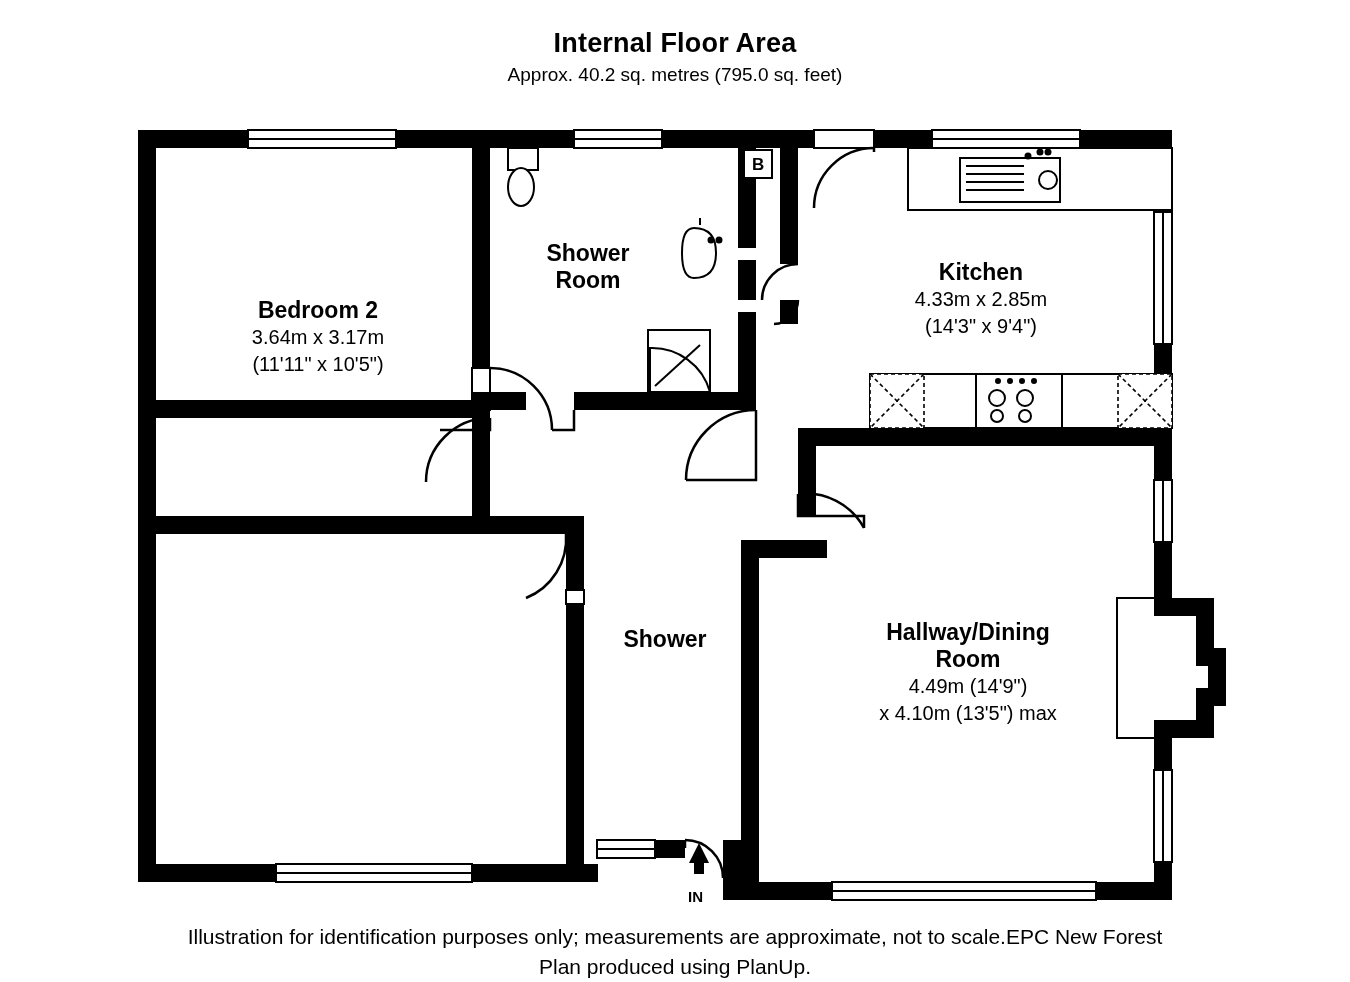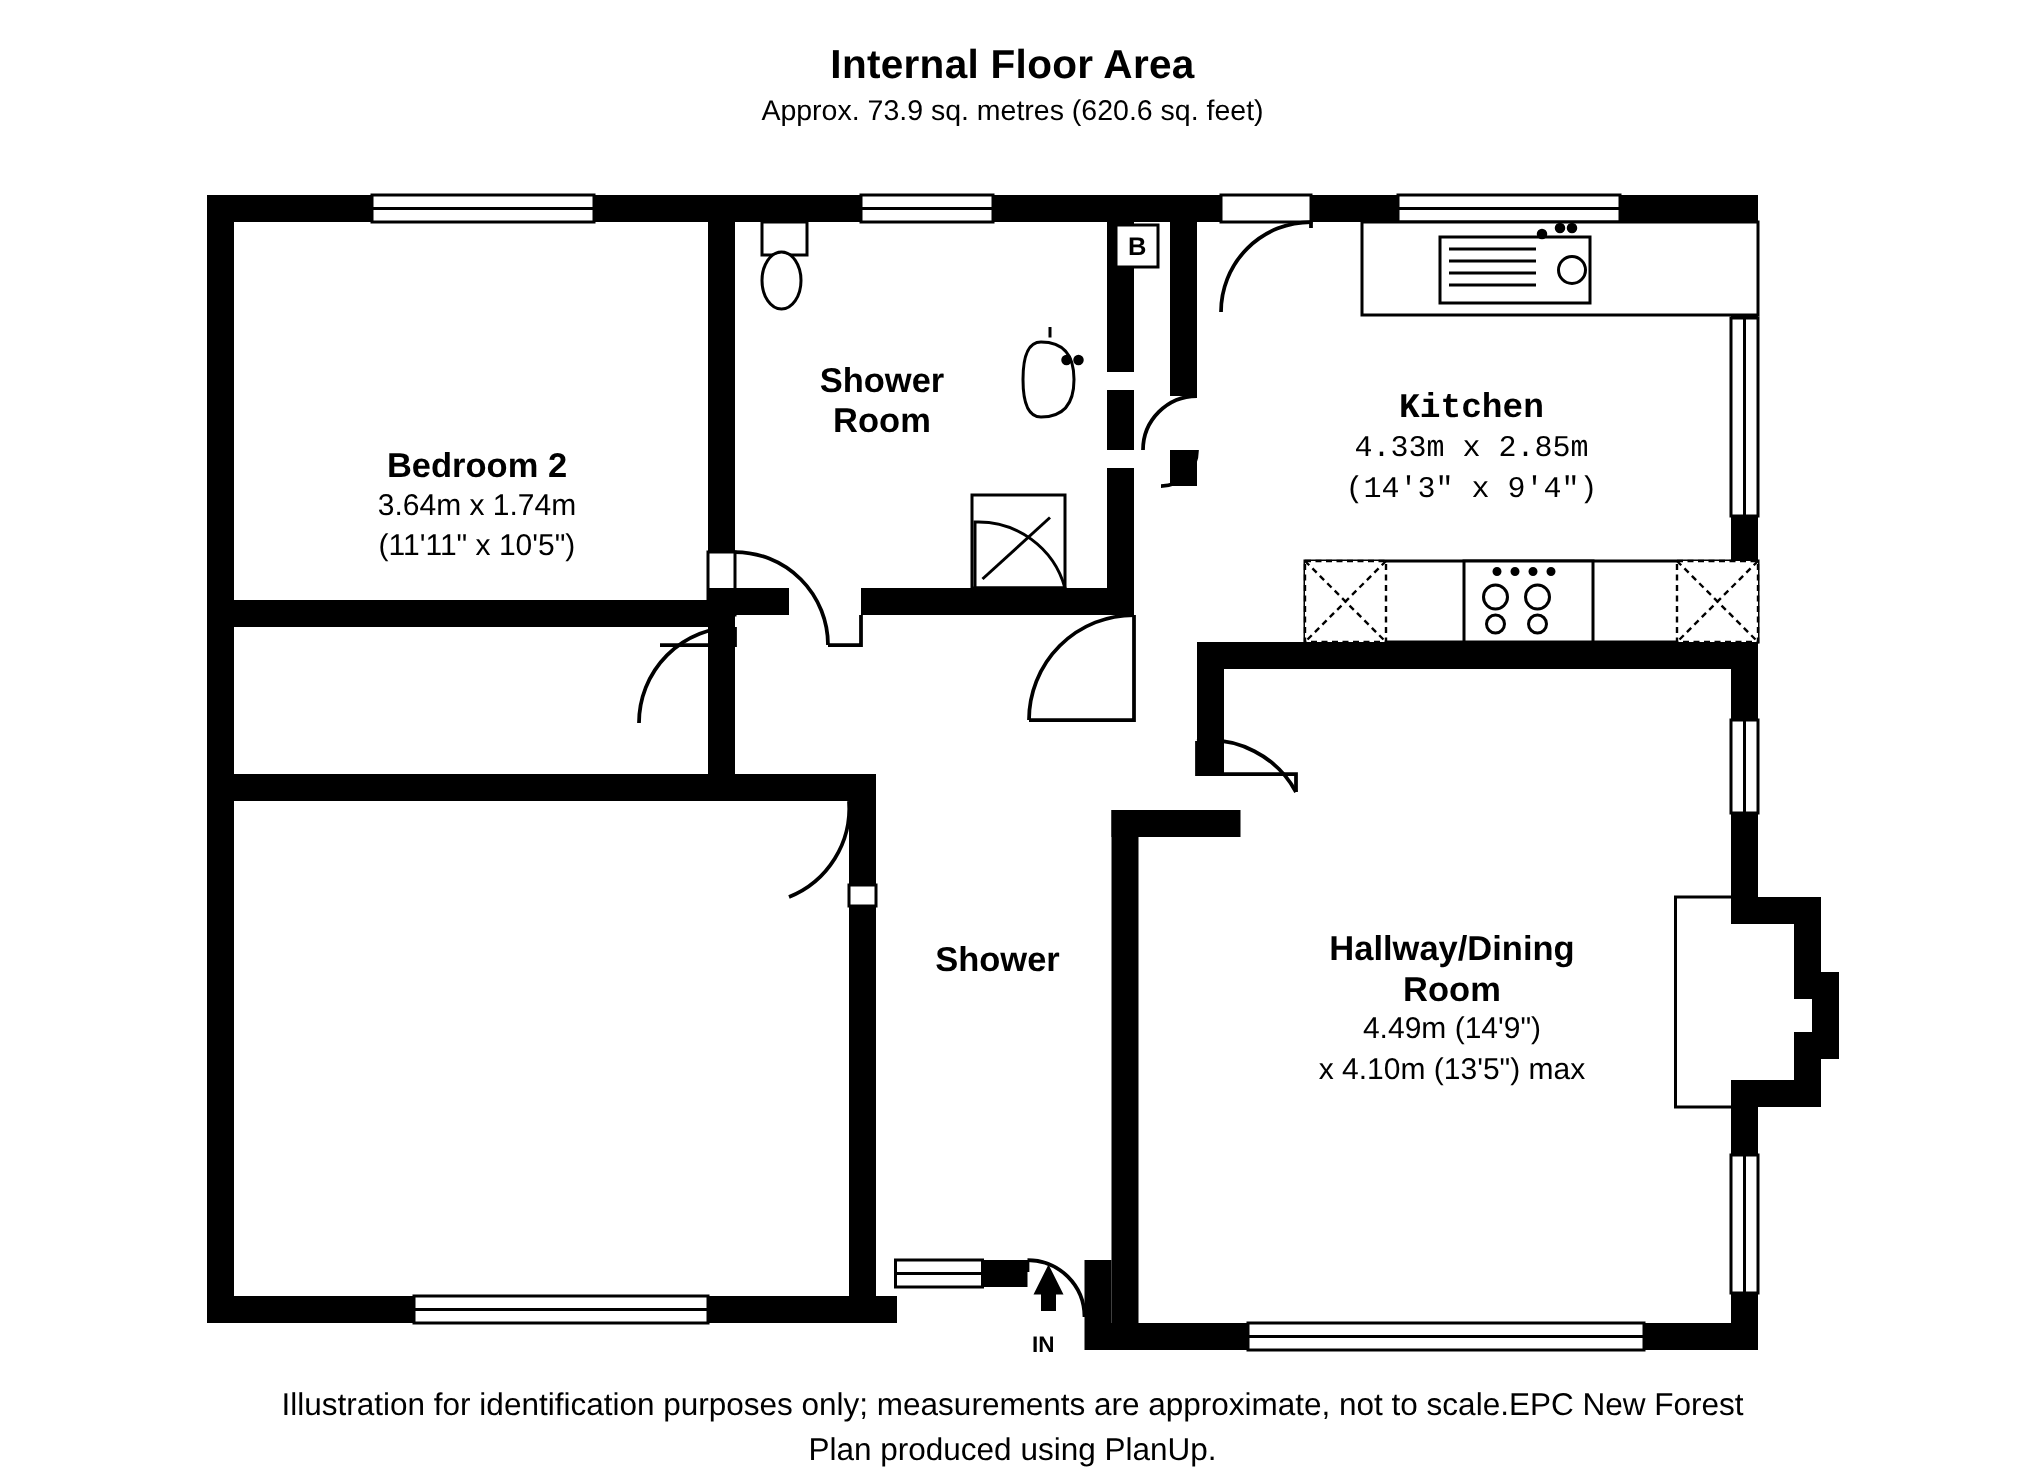--- a/index.html
+++ b/index.html
@@ -86,21 +86,21 @@
     font-size: 15px;
     font-weight: bold;
   }
 </style>
 </head>
 <body>
 
 <div class="page">
 
   <div class="title">Internal Floor Area</div>
-  <div class="subtitle">Approx. 73.9 sq. metres (620.6 sq. feet)</div>
+  <div class="subtitle">Approx. 40.2 sq. metres (795.0 sq. feet)</div>
 
   <div class="plan">
     <svg width="1350" height="982" viewBox="0 0 1350 982" xmlns="http://www.w3.org/2000/svg">
       <g>
 
         <rect x="138" y="130" width="18" height="752" fill="#000"></rect>
 
         <rect x="138" y="130" width="110" height="18" fill="#000"></rect>
 
         <rect x="248" y="130" width="148" height="18" fill="#fff" stroke="#000" stroke-width="2"></rect>
@@ -289,31 +289,31 @@
 
       <g>
         <polygon points="699,843 709,863 689,863" fill="#000"></polygon>
         <rect x="694" y="860" width="10" height="14" fill="#000"></rect>
       </g>
     </svg>
   </div>
 
   <div class="label" style="left:148px; top:297px; width:340px;">
     <span class="name">Bedroom 2</span>
-    <span class="dim">3.64m x 1.74m</span>
+    <span class="dim">3.64m x 3.17m</span>
     <span class="dim">(11'11" x 10'5")</span>
   </div>
 
 
   <div class="label" style="left:488px; top:240px; width:200px;">
     <span class="name">Shower</span>
     <span class="name">Room</span>
   </div>
 
-  <div class="label" style="left:830px; top:259px; width:302px;font-family:Liberation Mono, monospace;">
+  <div class="label" style="left:830px; top:259px; width:302px;">
     <span class="name">Kitchen</span>
     <span class="dim">4.33m x 2.85m</span>
     <span class="dim">(14'3" x 9'4")</span>
   </div>
 
   <div class="label" style="left:812px; top:619px; width:312px;">
     <span class="name">Hallway/Dining</span>
     <span class="name">Room</span>
     <span class="dim">4.49m (14'9")</span>
     <span class="dim">x 4.10m (13'5") max</span>

